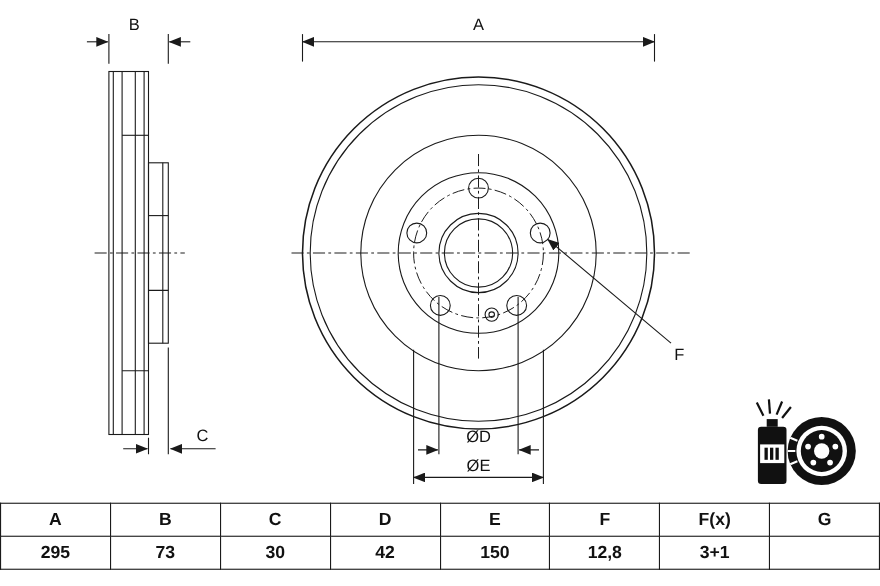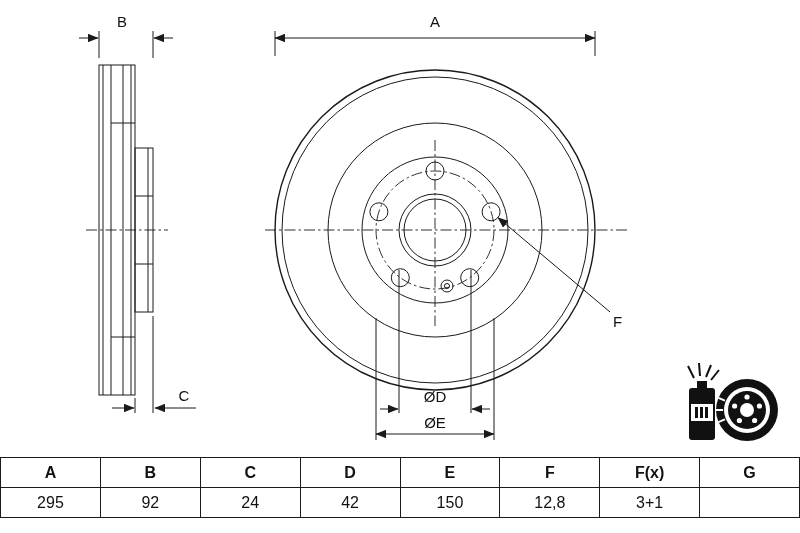--- a/index.html
+++ b/index.html
@@ -7,21 +7,21 @@
         font-family:"Liberation Sans",sans-serif;overflow:hidden;}
   svg{position:absolute;top:0;left:0;display:block;}
   .ln{stroke:#1a1a1a;fill:none;stroke-width:1;}
   .thick{stroke-width:1.4;}
   .cl{stroke:#1a1a1a;fill:none;stroke-width:0.9;stroke-dasharray:11 3 2.5 3;}
   .dimtext{font-family:"Liberation Sans",sans-serif;font-size:15px;fill:#111;stroke:none;}
   .mid{text-anchor:middle;}
   table.spec{position:absolute;top:457px;left:0;width:800px;border-collapse:collapse;
              table-layout:fixed;background:#fff;}
   table.spec th,table.spec td{border:1px solid #1a1a1a;height:29px;padding:0;
-             text-align:center;vertical-align:middle;font-size:16px;color:#111;}
+             text-align:center;vertical-align:middle;font-size:16px;color:#111;font-weight:bold;}
   table.spec th{font-weight:bold;}
 </style>
 </head>
 <body>
 
 <div class="page">
 
   <svg width="800" height="456" viewBox="0 0 800 456">
     <defs>
       <marker id="arr" viewBox="0 0 10 8" refX="9.5" refY="4" markerWidth="11" markerHeight="8.8" orient="auto-start-reverse">
@@ -146,22 +146,22 @@
         <th>D</th>
         <th>E</th>
         <th>F</th>
         <th>F(x)</th>
         <th>G</th>
       </tr>
     </thead>
     <tbody>
       <tr>
         <td>295</td>
-        <td>92</td>
-        <td>24</td>
+        <td>73</td>
+        <td>30</td>
         <td>42</td>
         <td>150</td>
         <td>12,8</td>
         <td>3+1</td>
         <td></td>
       </tr>
     </tbody>
   </table>
 
 </div>

